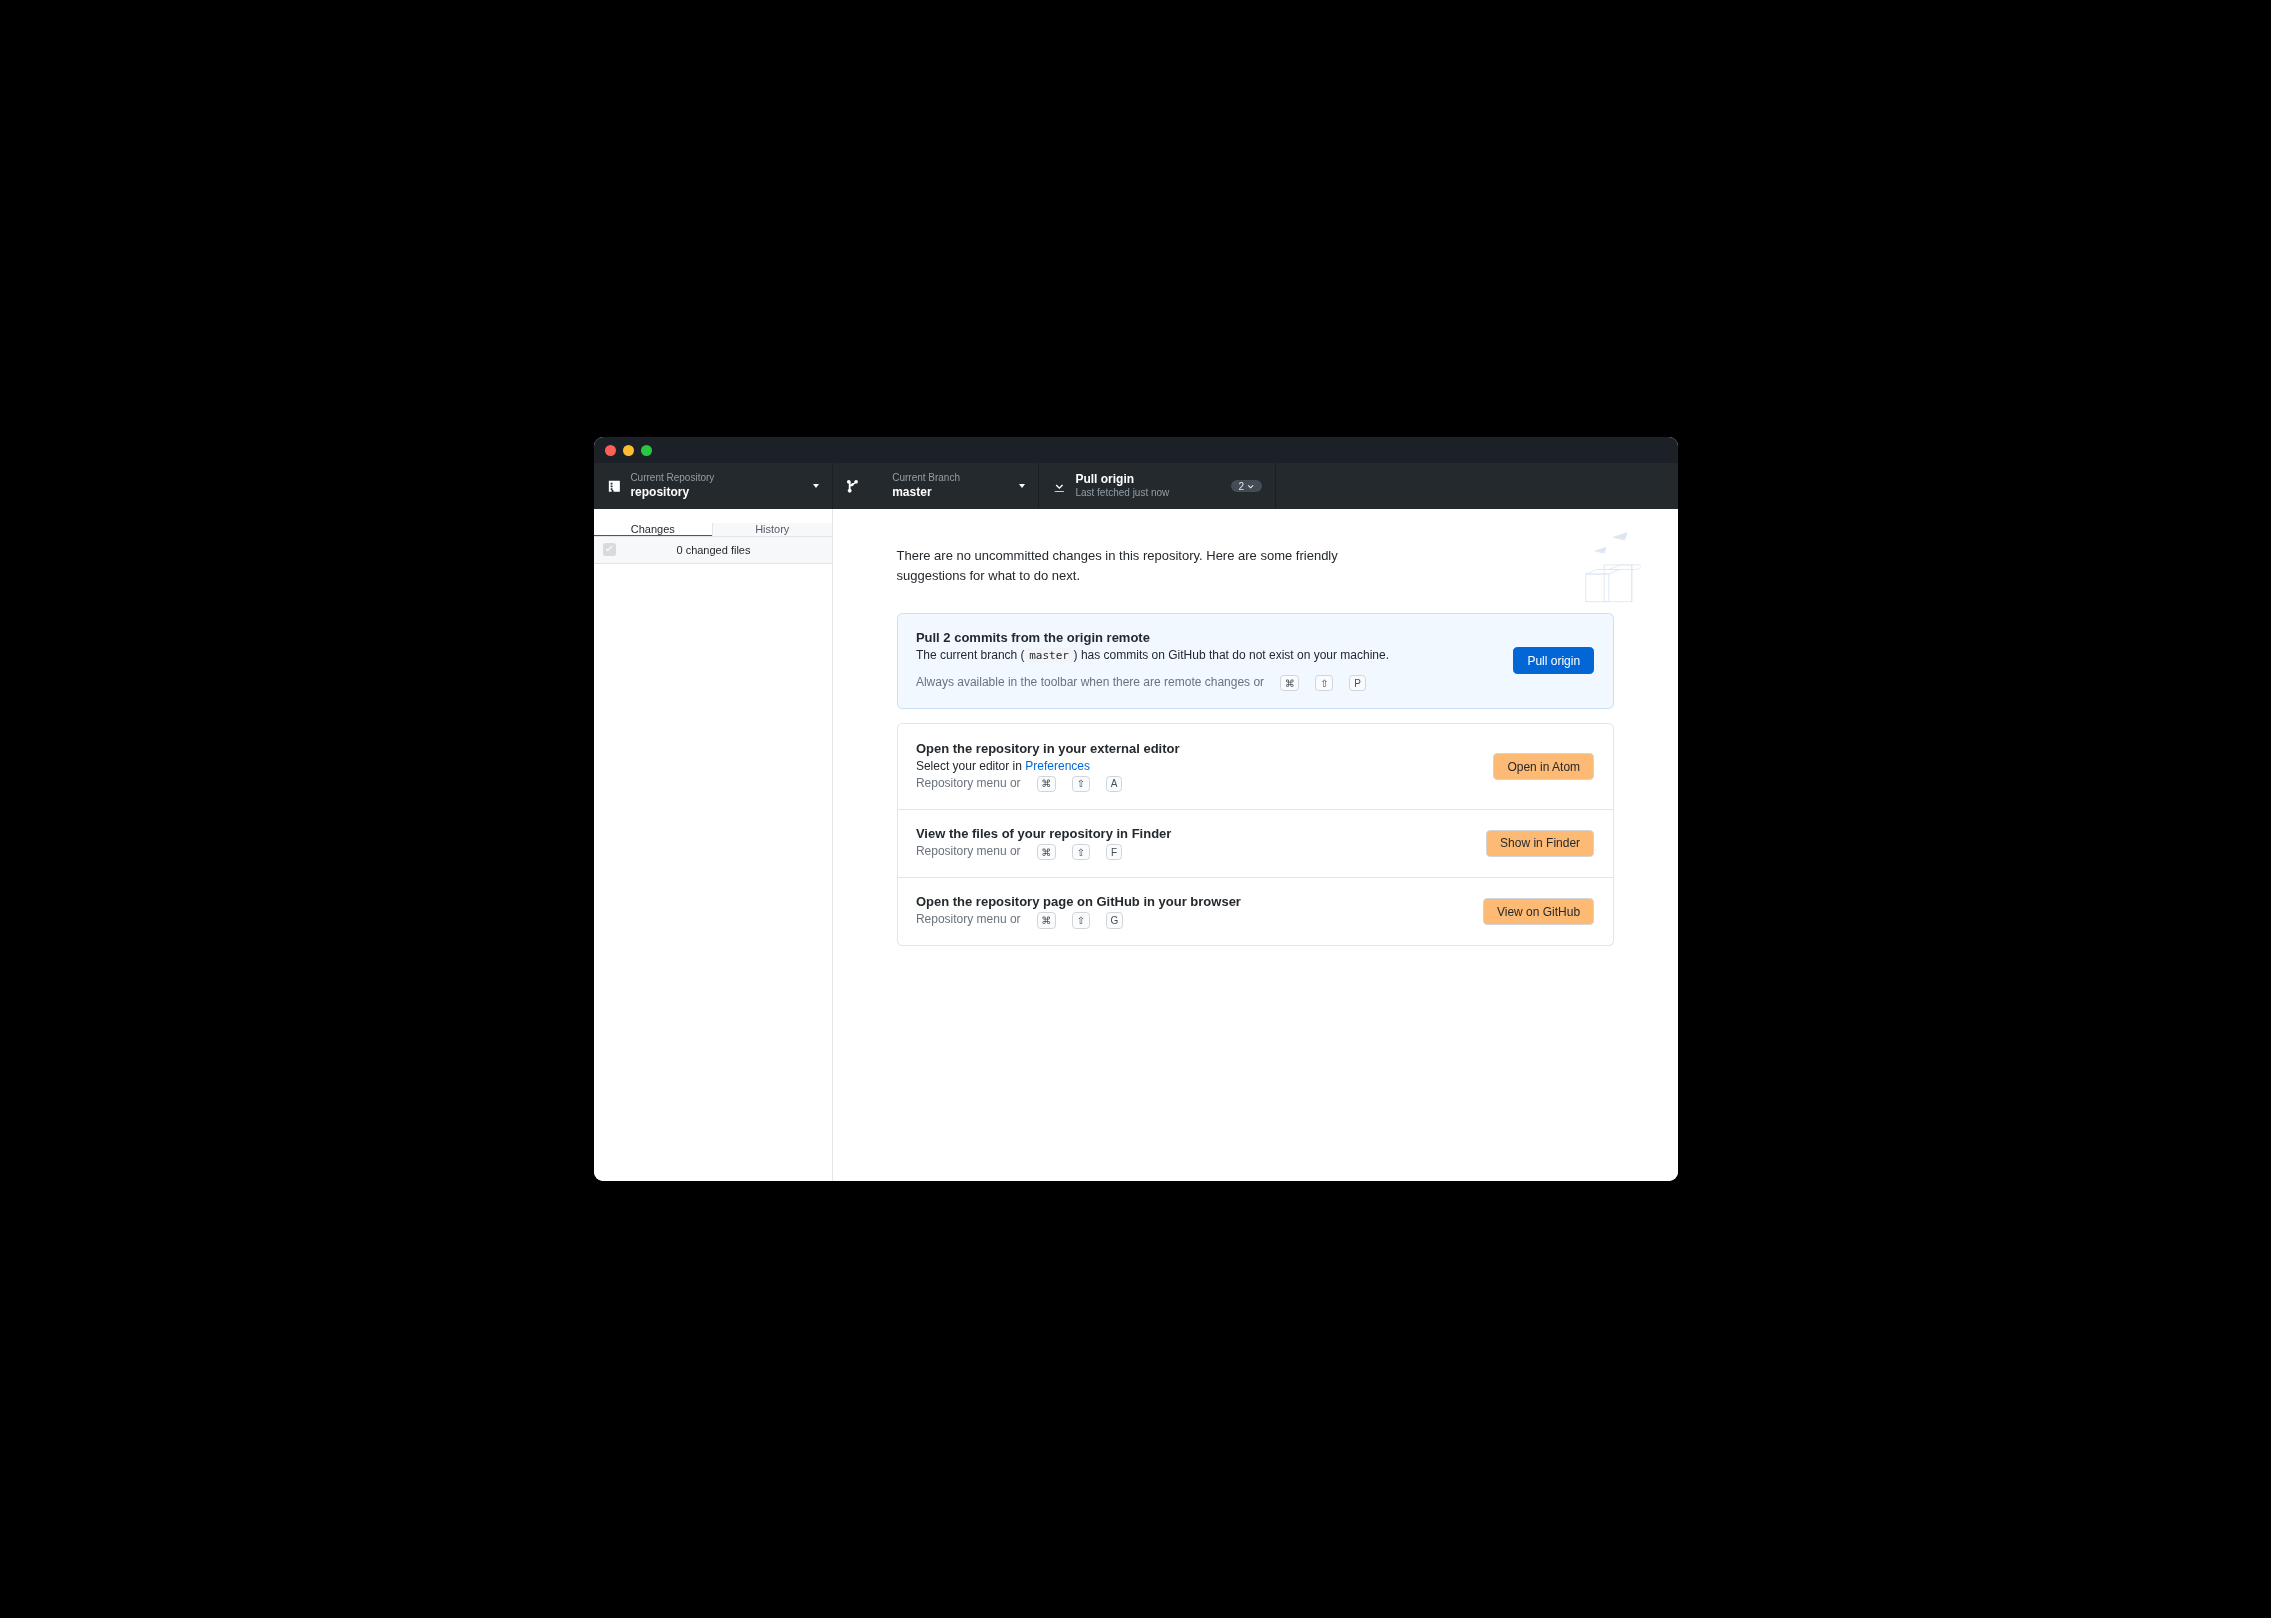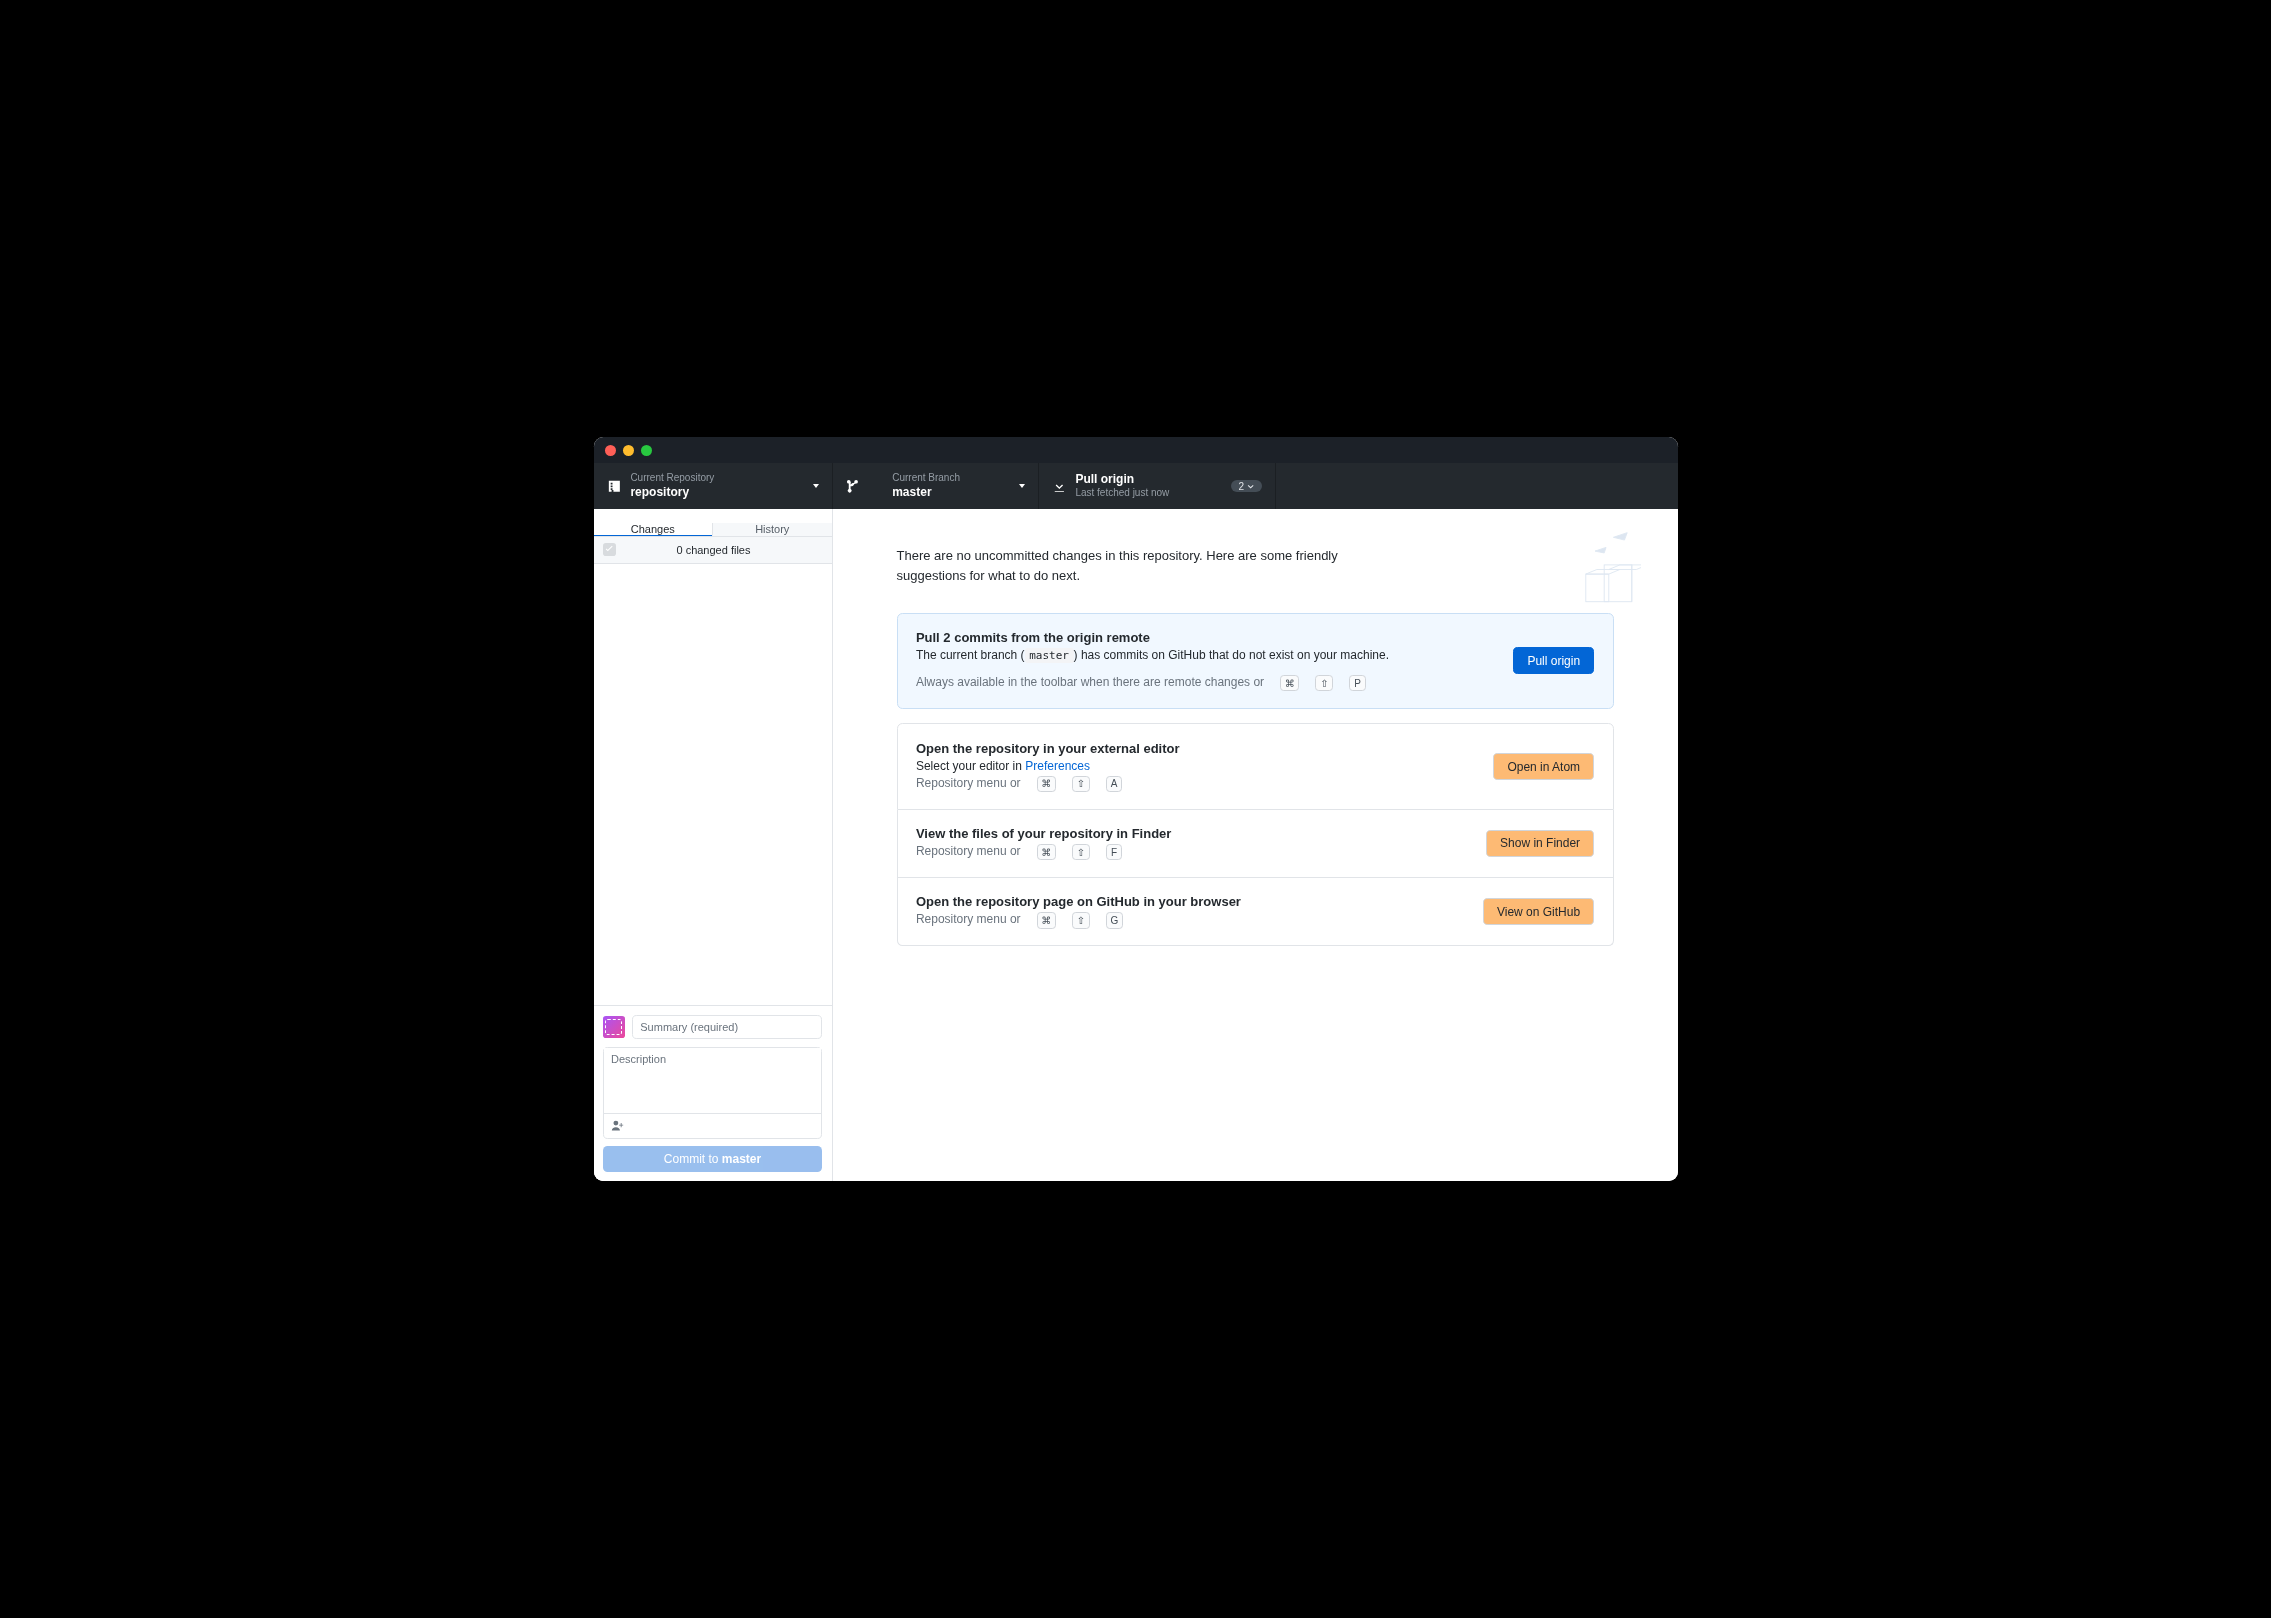--- a/index.html
+++ b/index.html
@@ -416,39 +416,20 @@
       </div>
       <div class="file-header">
         <div class="checkbox-dis">
           <svg viewBox="0 0 12 12" width="8.3" height="8.3" fill="#fff">
               <path d="M1 6l3 3 7-7-1-1-6 6-2-2z"></path>
             </svg>
         </div>
         <span>0 changed files</span>
       </div>
       <div class="file-list"></div>
-      <div class="commit-panel">
-        <div class="summary-row">
-          <div class="avatar"></div>
-          <input class="summary-input" placeholder="Summary (required)" style="">
-        </div>
-        <div class="desc-box">
-          <textarea class="desc-input" placeholder="Description" style=""></textarea>
-          <div class="desc-footer">
-            <div class="co-author-btn">
-              <svg viewBox="0 0 16 16" width="13" height="13" fill="currentColor">
-                  <path d="M6 8a3 3 0 1 0 0-6 3 3 0 0 0 0 6zM1 14c0-2 2-4 5-4s5 2 5 4H1zm11-7V5h1v2h2v1h-2v2h-1V8h-2V7h2z"></path>
-                </svg>
-            </div>
-          </div>
-        </div>
-        <button class="commit-btn">
-          <span>Commit to </span><b>master</b>
-        </button>
-      </div>
     </div>
 
     <div class="main">
       <div class="hero">
         <p>There are no uncommitted changes in this repository. Here are some friendly suggestions for what to do next.</p>
         <svg class="hero-art" viewBox="0 0 100 90" fill="none" stroke="#c3d3e6" stroke-width="1">
           <path d="M70 10 l15 -5 l-3 8 z" fill="#c3d3e6"></path>
           <path d="M50 25 l12 -4 l-2 6 z" fill="#c3d3e6"></path>
           <rect x="40" y="50" width="25" height="30"></rect>
           <rect x="60" y="40" width="30" height="40"></rect>

